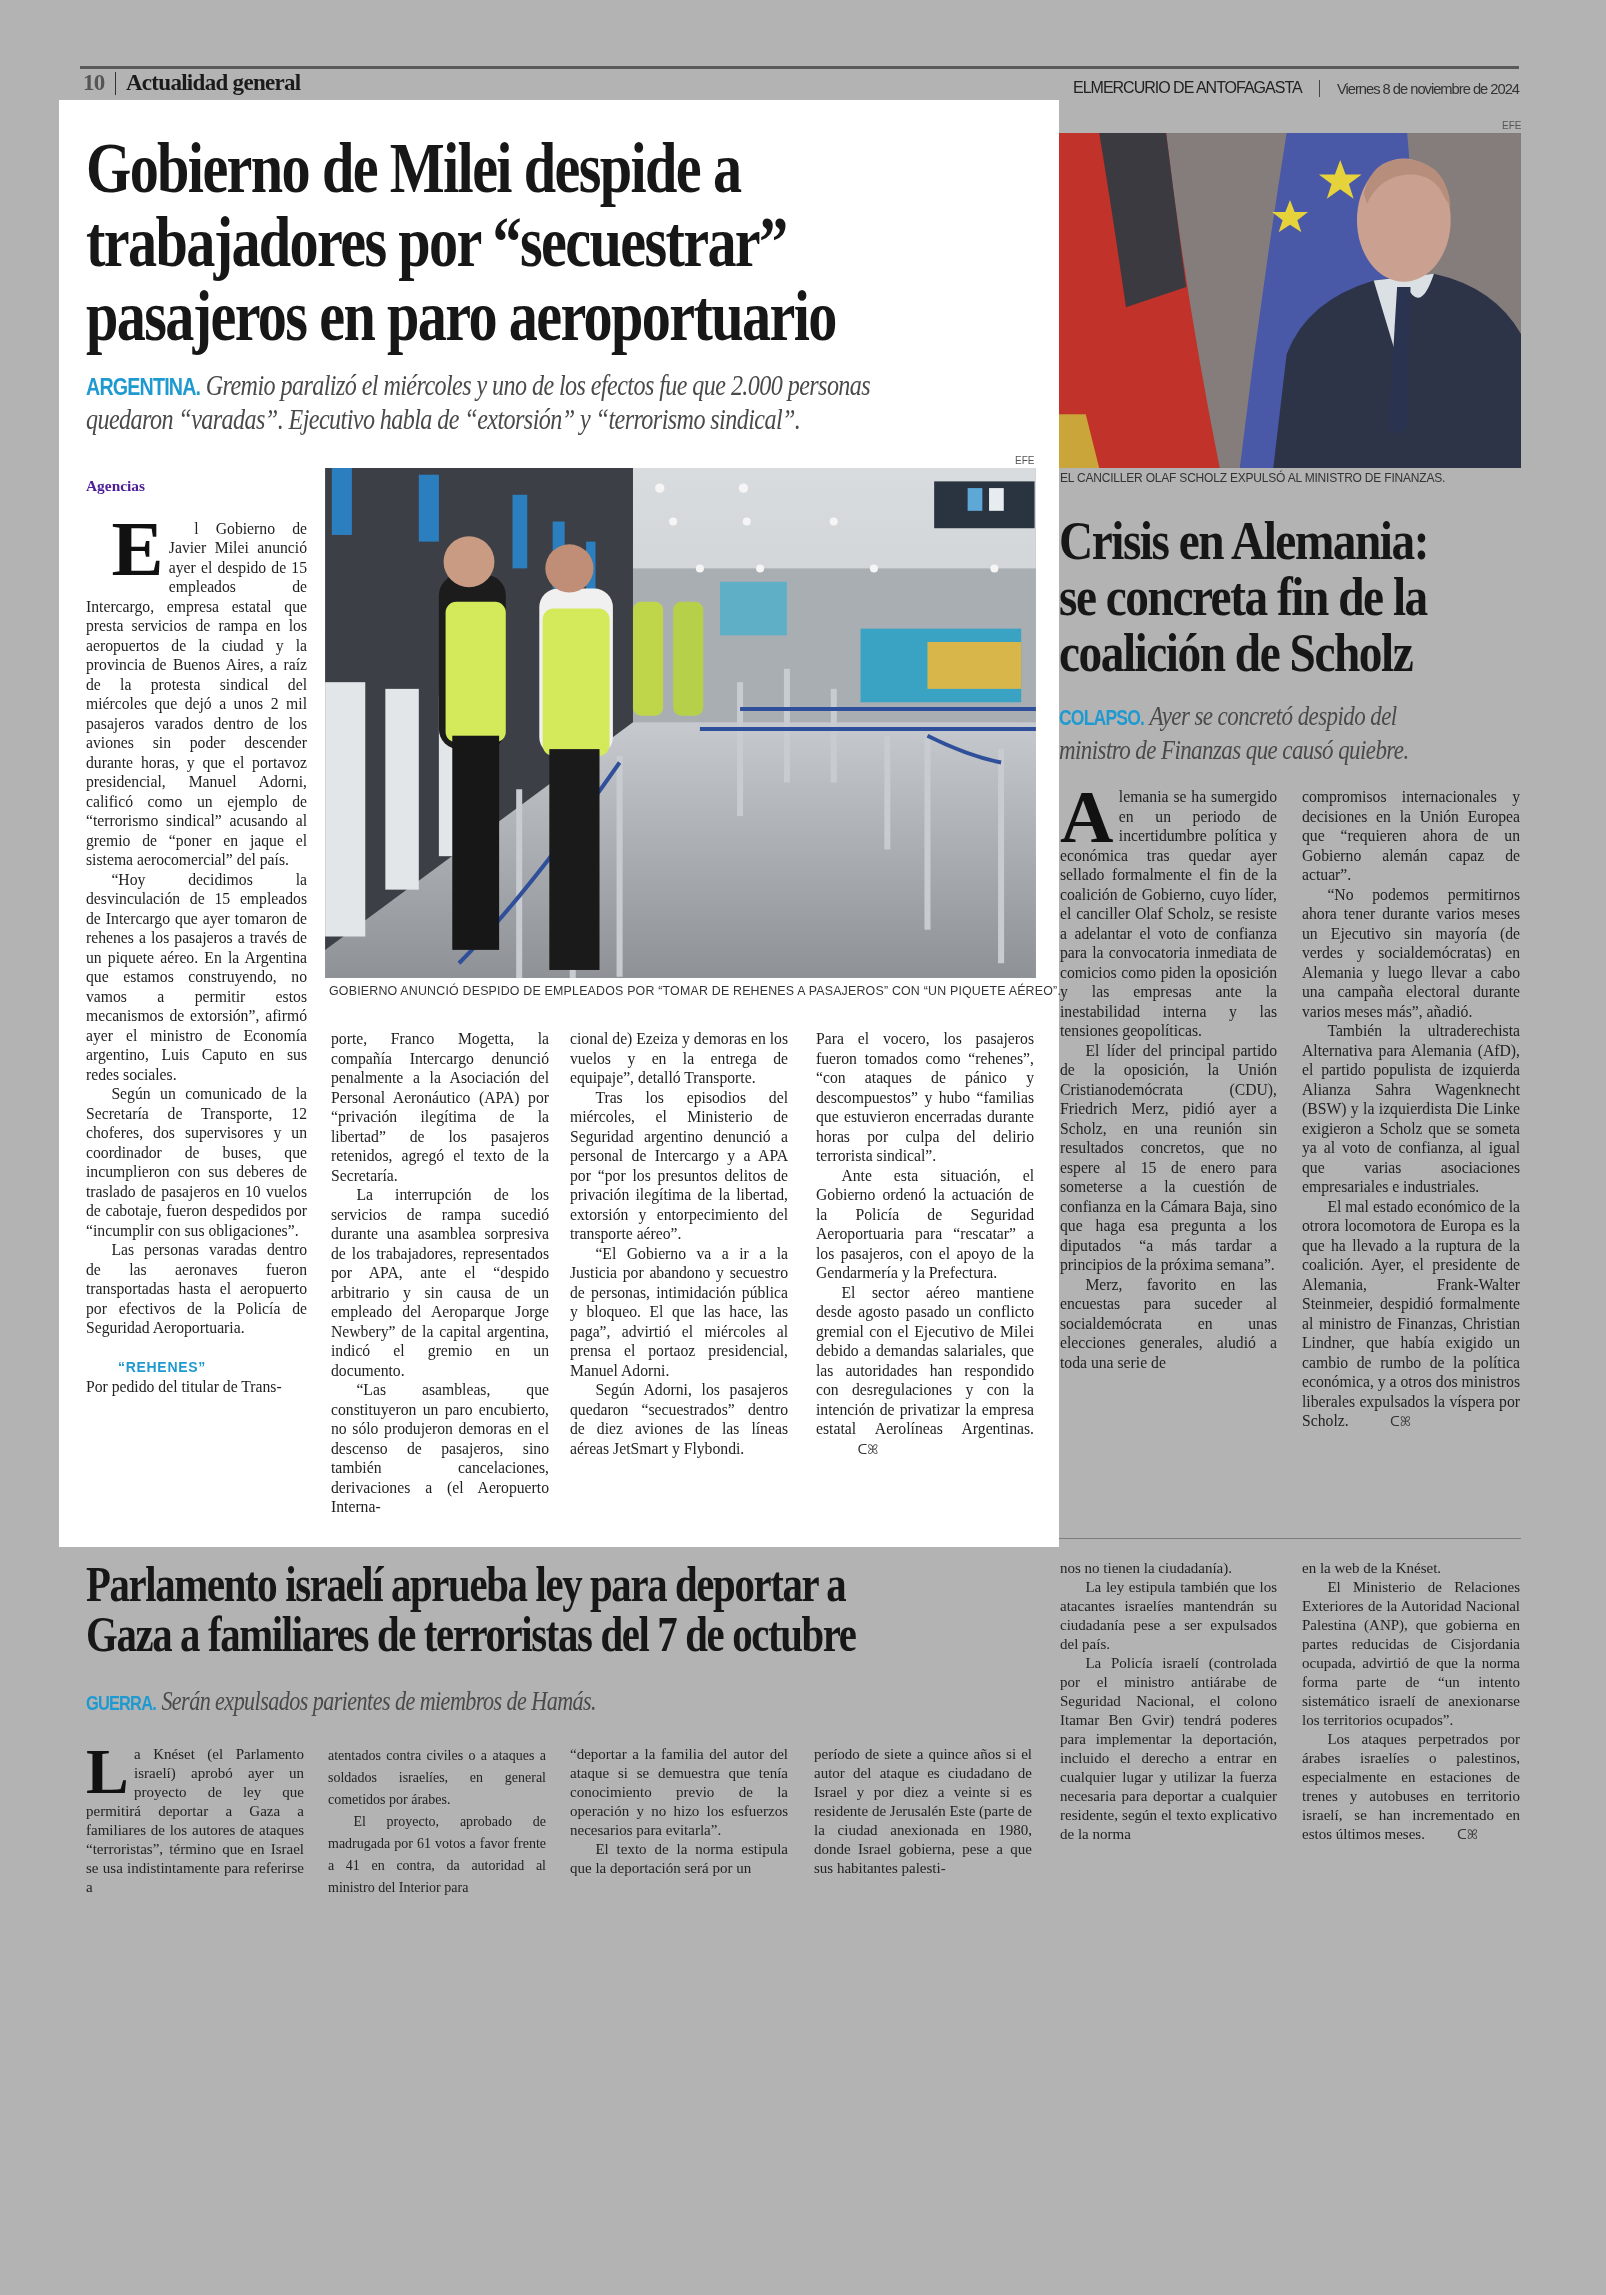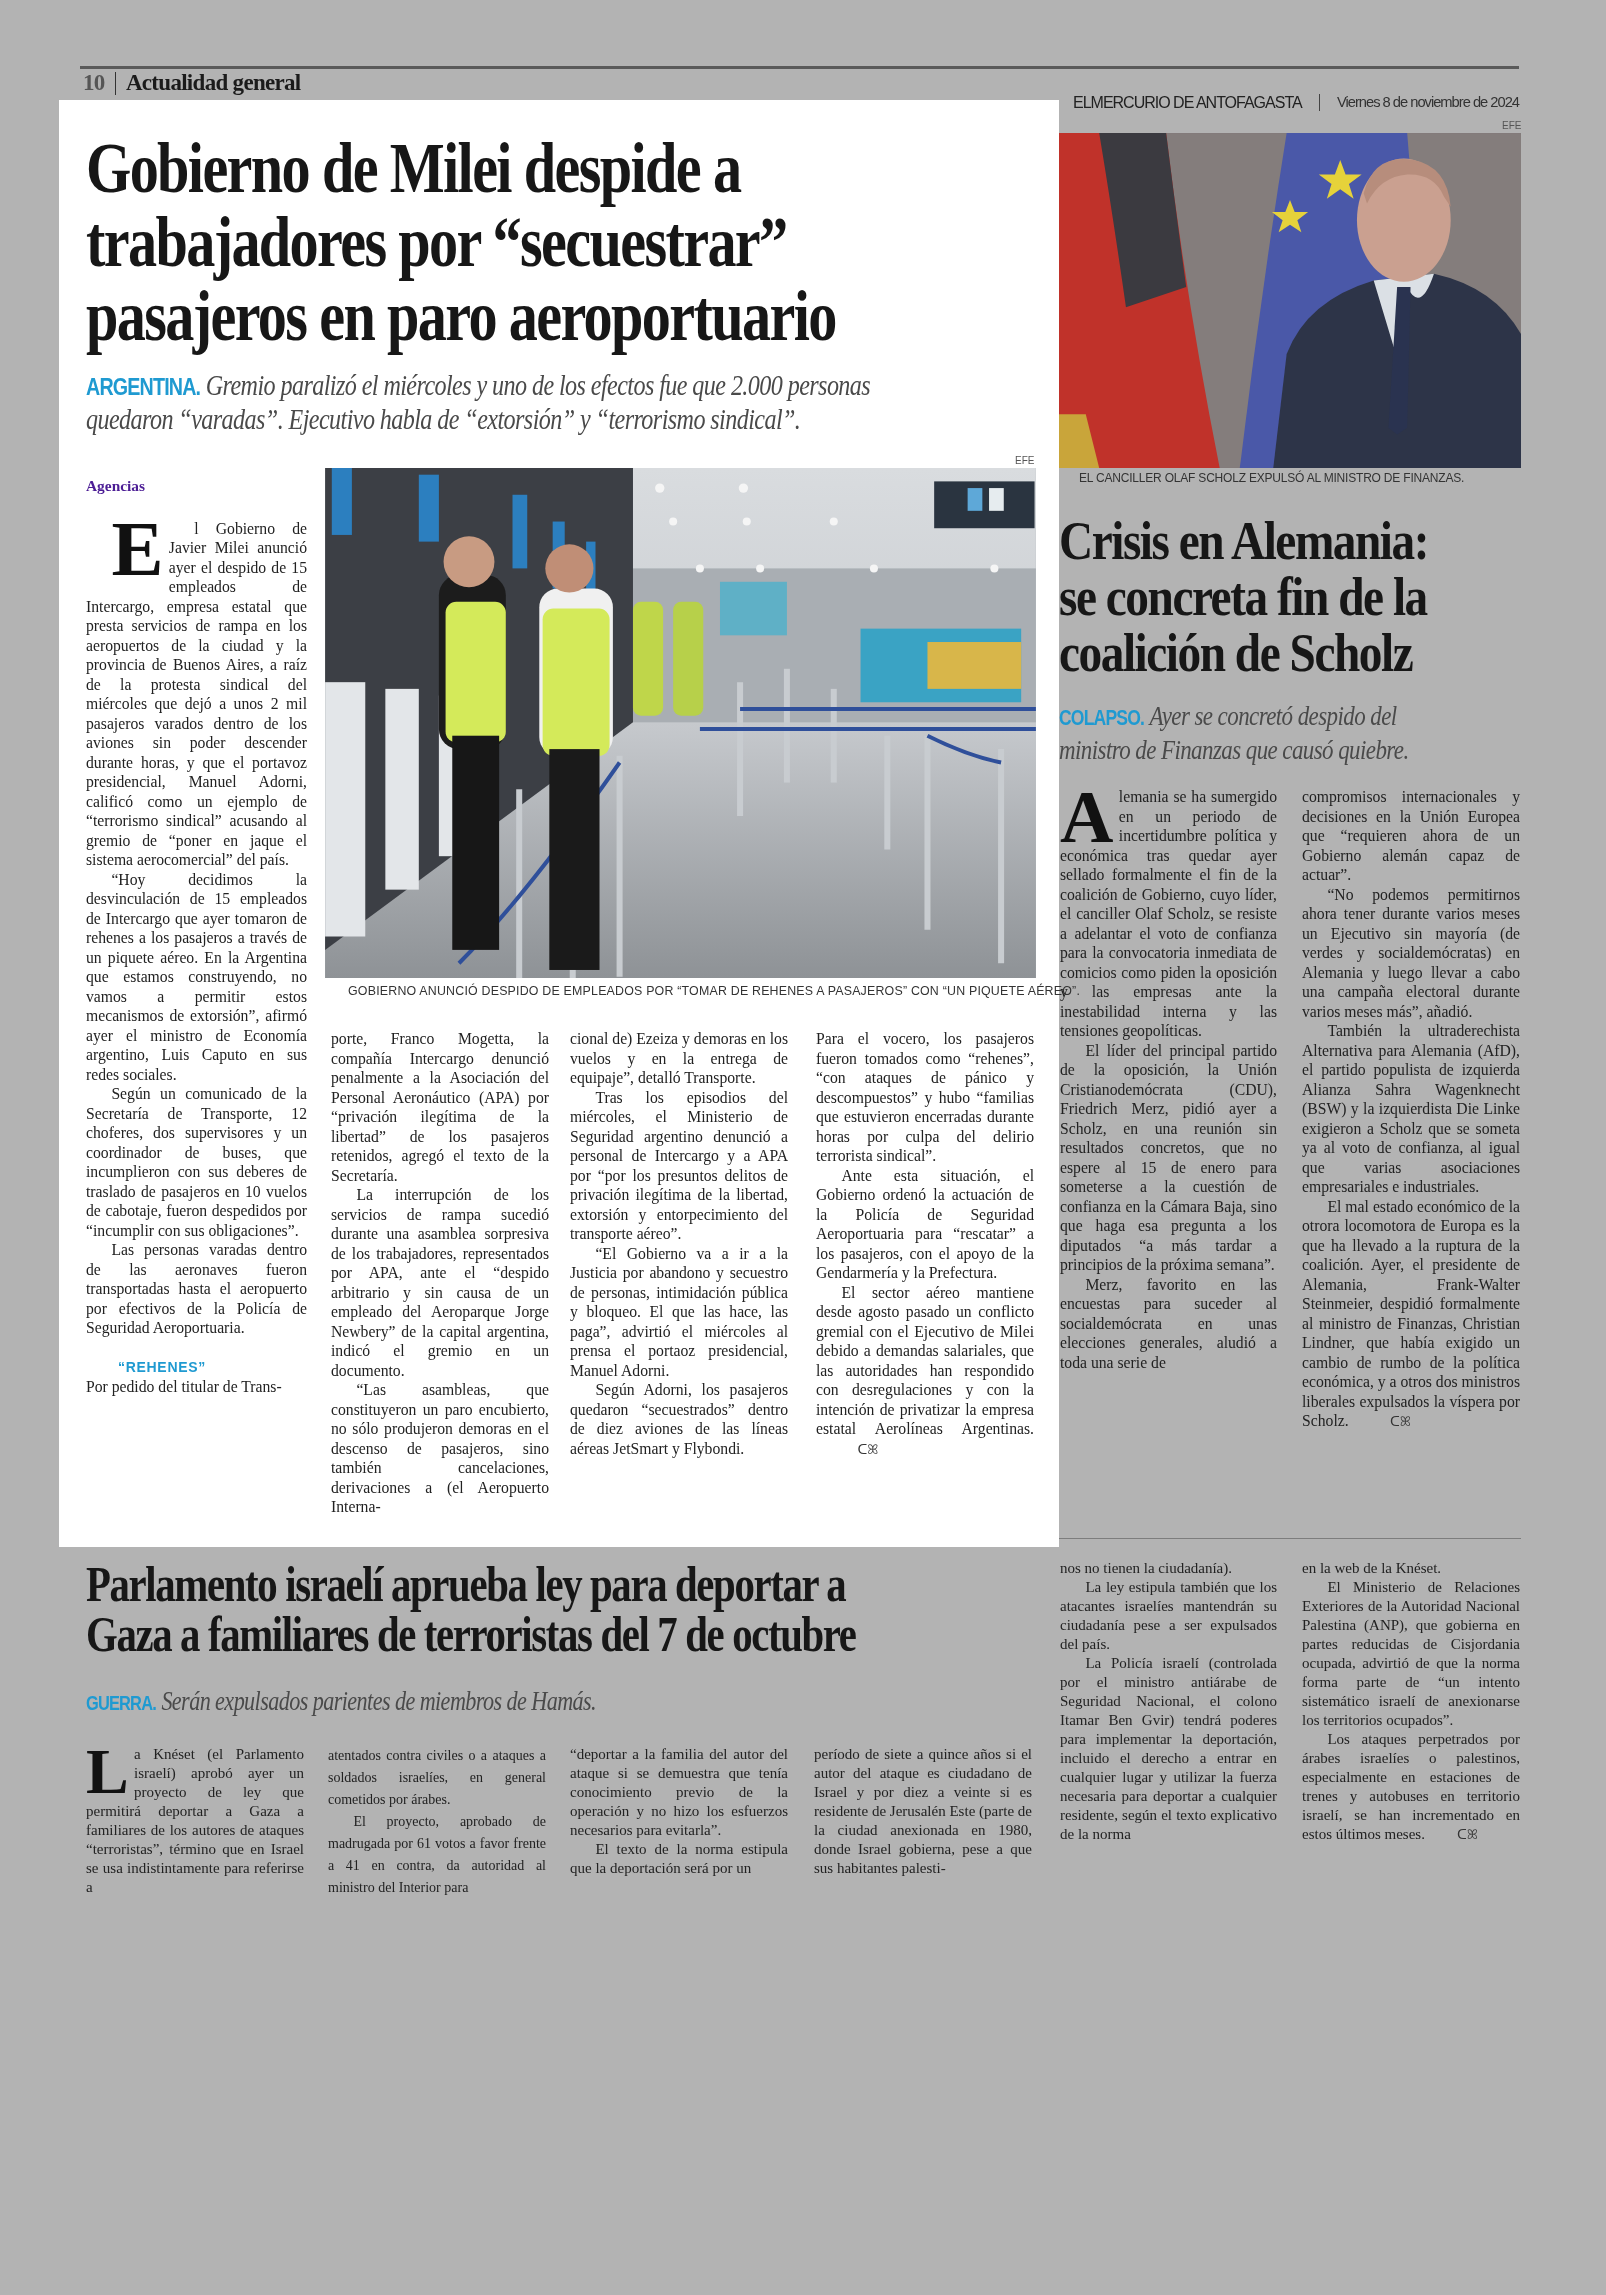--- a/index.html
+++ b/index.html
@@ -5,21 +5,21 @@
   * { box-sizing: border-box; margin: 0; padding: 0; }
   html, body { width: 1606px; height: 2295px; }
   body { background: #b3b3b3; position: relative; overflow: hidden; font-family: "Liberation Serif", "DejaVu Serif", serif; color: #1b1b1b; }
   .abs { position: absolute; }
 
   
   .top-rule { left: 80px; top: 66px; width: 1439px; height: 2.7px; background: #5a5a5a; }
   .section-head { left: 83px; top: 67px; height: 32px; display: flex; align-items: center; gap: 10px; font-family: "Liberation Serif", serif; font-weight: bold; font-size: 23px; letter-spacing: -0.7px; }
   .section-head .pnum { color: #555; }
   .section-head .sep { width: 1.3px; height: 23px; background: #333; }
-  .masthead-right { right: 87px; top: 70px; height: 27px; display: flex; align-items: flex-start; gap: 17px; font-family: "Liberation Sans", sans-serif; font-size: 16px; color: #222; letter-spacing: -1px; margin-top: 24px; }
+  .masthead-right { right: 87px; top: 70px; height: 27px; display: flex; align-items: flex-end; gap: 17px; font-family: "Liberation Sans", sans-serif; font-size: 16px; color: #222; letter-spacing: -1px; }
   .masthead-right .sep { width: 1.3px; height: 17.4px; background: #444; }
   .masthead-right .date { font-size: 14.7px; color: #333; }
 
   
   .main-panel { left: 59px; top: 100px; width: 1000px; height: 1447px; background: #ffffff; }
 
   
   .headline { font-family: "Liberation Serif", serif; font-weight: bold; color: #171717; letter-spacing: -2px; transform: scaleX(0.82); transform-origin: left top; white-space: nowrap; }
   .h-main { left: 86px; top: 131px; font-size: 71px; line-height: 74px; }
   .h-main div { white-space: nowrap; }
@@ -33,21 +33,21 @@
   .col p { text-indent: 0; }
   .col p + p { text-indent: 25.4px; }
   .col .byline { font-weight: bold; font-size: 15.4px; color: #4c1d95; margin-bottom: 23px; text-indent: 0 !important; }
   .dropcap { float: left; font-family: "Liberation Serif", serif; font-weight: bold; font-size: 78px; line-height: 56px; margin: 2.7px 5.4px 0 0; color: #111; }
   .subhead { font-family: "Liberation Sans", sans-serif; font-weight: bold; color: #1f9ad1; font-size: 14px; letter-spacing: 0.7px; margin-top: 20px; text-indent: 0 !important; margin-left: 32px; }
   .endmark { display: inline-block; margin-left: 16px; font-family: "DejaVu Sans", sans-serif; font-size: 13.4px; color: #333; }
 
   
   .credit { font-family: "Liberation Sans", sans-serif; font-size: 10px; color: #555; }
   .photo-airport { left: 325px; top: 468px; width: 711px; height: 510px; overflow: hidden; background: #9ea3a8; }
-  .caption { font-family: "Liberation Sans", sans-serif; font-size: 12.4px; color: #333; letter-spacing: 0.2px; white-space: nowrap; padding-left: 19px; }
+  .caption { font-family: "Liberation Sans", sans-serif; font-size: 12.4px; color: #333; letter-spacing: 0.2px; white-space: nowrap; }
 
   
   .photo-scholz { left: 1059px; top: 133px; width: 462px; height: 335px; overflow: hidden; background: #7b7677; }
 
   .h-crisis { left: 1059px; top: 513px; font-size: 55px; line-height: 56px; transform: scaleX(0.86); letter-spacing: -1.7px; }
   .deck-crisis { left: 1059px; top: 700px; font-size: 28px; line-height: 32px; }
 
   .h-israel { left: 86px; top: 1559px; font-size: 51px; line-height: 50px; transform: scaleX(0.8); letter-spacing: -1.7px; }
   .deck-israel { left: 86px; top: 1685px; font-size: 27px; }
 

